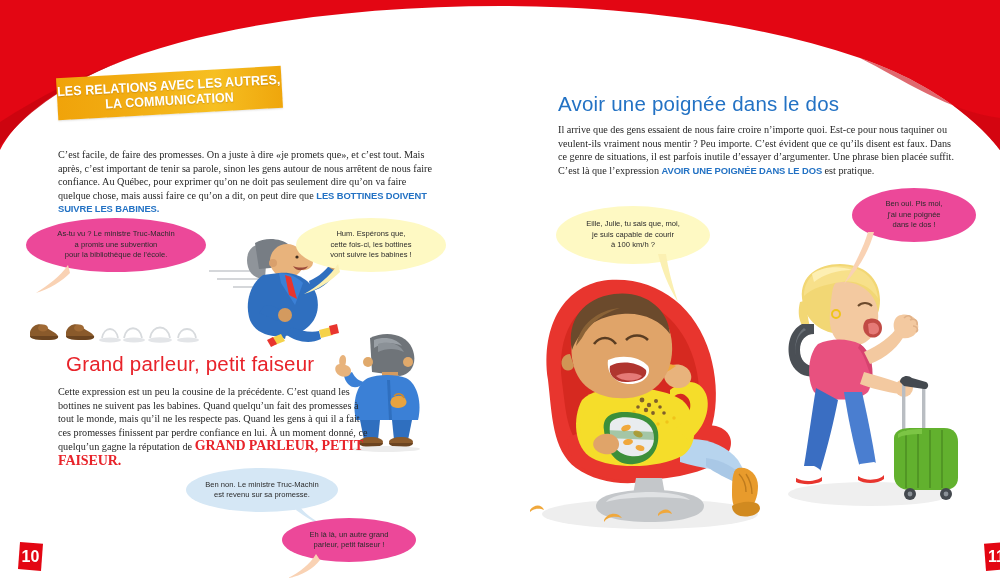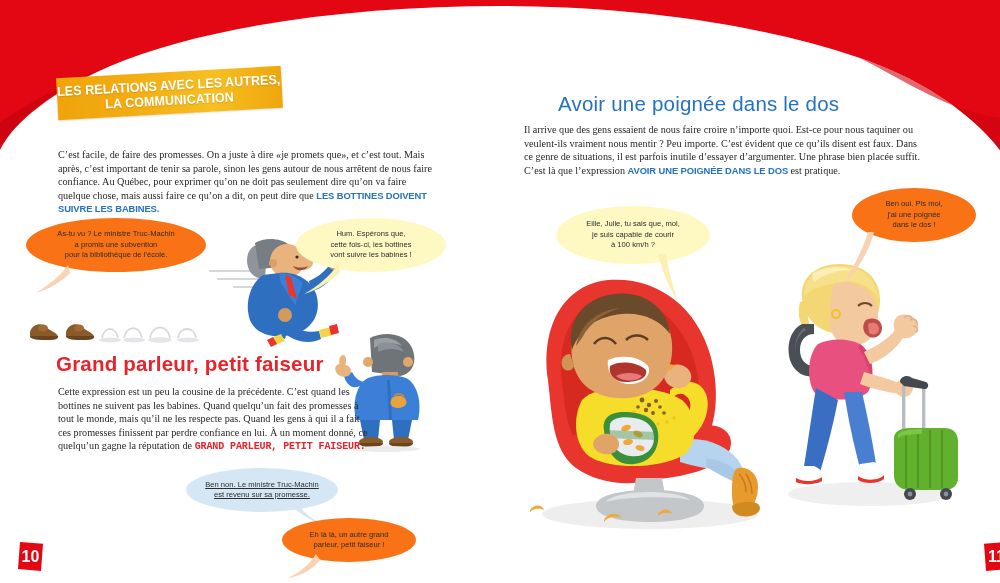--- a/index.html
+++ b/index.html
@@ -38,34 +38,34 @@
   }
   .h-red{
     color:#e8232a;font-family:"Liberation Sans",sans-serif;font-weight:normal;
     font-size:20.5px;letter-spacing:.2px;
   }
   .body-txt{
     color:#272727;font-family:"Liberation Serif",serif;
     font-size:10.2px;line-height:13.6px;text-align:left;
   }
   .kw-blue{color:#2372c4;font-family:"Liberation Sans",sans-serif;font-weight:bold;font-size:9.4px;letter-spacing:-.1px;}
-  .kw-red{color:#e8232a;font-family:Liberation Mono, monospace;font-weight:bold;font-size:10px;letter-spacing:-.1px;}
+  .kw-red{color:#e8232a;font-family:Liberation Serif, serif;font-weight:bold;font-size:14px;letter-spacing:-.1px;}
 
   
   .bub{position:absolute;z-index:6;}
   .bub .oval{
     position:relative;border-radius:50%;
     display:flex;align-items:center;justify-content:center;
     text-align:center;
     font-family:"Liberation Sans",sans-serif;
     color:#2b2b2b;font-size:7.6px;line-height:10.4px;
     padding:4px 8px;box-sizing:border-box;
   }
 
-  .b-peach .oval{background:#f97316;}
+  .b-peach .oval{background:#ec4899;}
   .b-yellow .oval{background:#fef9c3;}
   .b-blue  .oval{background:#d5e7f5;}
 
   
   .pagenum{
     position:absolute;z-index:8;width:25px;height:29px;background:#e30613;
     color:#ffffff;font-family:"Liberation Sans",sans-serif;font-weight:bold;font-size:16px;
     display:flex;align-items:center;justify-content:center;
   }
   .pn-left{left:18px;top:542px;clip-path:polygon(8% 0%,100% 6%,92% 100%,0% 93%);}
@@ -183,21 +183,21 @@
         <div>Hum. Espérons que,</div>
         <div>cette fois-ci, les bottines</div>
         <div>vont suivre les babines !</div>
       </div>
     </div>
     <svg style="position:absolute;left:8px;top:44px;" width="40" height="36" viewBox="0 0 40 36">
       <path d="M34,2 C26,14 14,24 0,32 C14,28 28,18 36,10 Z" fill="#fbf0b2"></path>
     </svg>
   </div>
 
-  <div class="h-red" style="position:absolute;left:56px;top:352px;width:400px;z-index:4;font-weight:bold;">Grand parleur, petit faiseur</div>
+  <div class="h-red" style="position:absolute;left:66px;top:352px;width:400px;z-index:4;">Grand parleur, petit faiseur</div>
 
   <div class="body-txt" style="position:absolute;left:58px;top:385px;width:315px;z-index:4;">
     <span>Cette expression est un peu la cousine de la précédente. C’est quand les bottines ne suivent pas les babines. Quand quelqu’un fait des promesses à tout le monde, mais qu’il ne les respecte pas. Quand les gens à qui il a fait ces promesses finissent par perdre confiance en lui. À un moment donné, ce quelqu’un gagne la réputation de </span><span class="kw-red">GRAND PARLEUR, PETIT FAISEUR.</span>
   </div>
 
   <div class="art" style="left:330px;top:332px;width:110px;height:120px;">
     <svg width="110" height="120" viewBox="0 0 110 120" xmlns="http://www.w3.org/2000/svg">
 
       <path d="M40,6 C56,-2 76,2 82,16 C88,30 82,42 70,44 L42,40 Z" fill="#6f7479"></path>
       <path d="M44,8 C54,4 66,6 72,14 C64,10 52,10 44,16 Z" fill="#9aa0a6"></path>
@@ -224,21 +224,21 @@
       <ellipse cx="41" cy="110" rx="12" ry="5" fill="#8a5a2b"></ellipse>
       <ellipse cx="71" cy="110" rx="12" ry="5" fill="#8a5a2b"></ellipse>
       <path d="M29,111 C29,114 35,115 41,115 C47,115 53,114 53,111 Z" fill="#6b4420"></path>
       <path d="M59,111 C59,114 65,115 71,115 C77,115 83,114 83,111 Z" fill="#6b4420"></path>
       <ellipse cx="56" cy="117" rx="34" ry="3" fill="#ececec"></ellipse>
     </svg>
   </div>
 
 
   <div class="bub b-blue" style="left:186px;top:468px;width:152px;height:44px;">
-    <div class="oval" style="width:152px;height:44px;text-decoration:underline;">
+    <div class="oval" style="width:152px;height:44px;">
       <div>
         <div>Ben non. Le ministre Truc-Machin</div>
         <div>est revenu sur sa promesse.</div>
       </div>
     </div>
     <svg style="position:absolute;left:108px;top:34px;" width="40" height="30" viewBox="0 0 40 30">
       <path d="M4,2 C10,12 22,20 36,26 C22,22 10,14 2,8 Z" fill="#d5e7f5"></path>
     </svg>
   </div>
 
@@ -249,21 +249,21 @@
         <div>parleur, petit faiseur !</div>
       </div>
     </div>
     <svg style="position:absolute;left:6px;top:34px;" width="34" height="32" viewBox="0 0 34 32">
       <path d="M28,2 C22,12 12,20 0,26 C14,24 26,16 32,8 Z" fill="#f9d2b4"></path>
     </svg>
   </div>
 
   <div class="h-blue" style="position:absolute;left:558px;top:92px;width:400px;z-index:4;">Avoir une poignée dans le dos</div>
 
-  <div class="body-txt" style="position:absolute;left:524px;top:123px;width:396px;z-index:4;">
+  <div class="body-txt" style="position:absolute;left:558px;top:123px;width:396px;z-index:4;">
     <span>Il arrive que des gens essaient de nous faire croire n’importe quoi. Est-ce pour nous taquiner ou veulent-ils vraiment nous mentir ? Peu importe. C’est évident que ce qu’ils disent est faux. Dans ce genre de situations, il est parfois inutile d’essayer d’argumenter. Une phrase bien placée suffit. C’est là que l’expression </span><span class="kw-blue">AVOIR UNE POIGNÉE DANS LE DOS</span><span> est pratique.</span>
   </div>
 
   <div class="bub b-yellow" style="left:556px;top:206px;width:154px;height:58px;">
     <div class="oval" style="width:154px;height:58px;">
       <div>
         <div>Eille, Julie, tu sais que, moi,</div>
         <div>je suis capable de courir</div>
         <div>à 100 km/h ?</div>
       </div>

